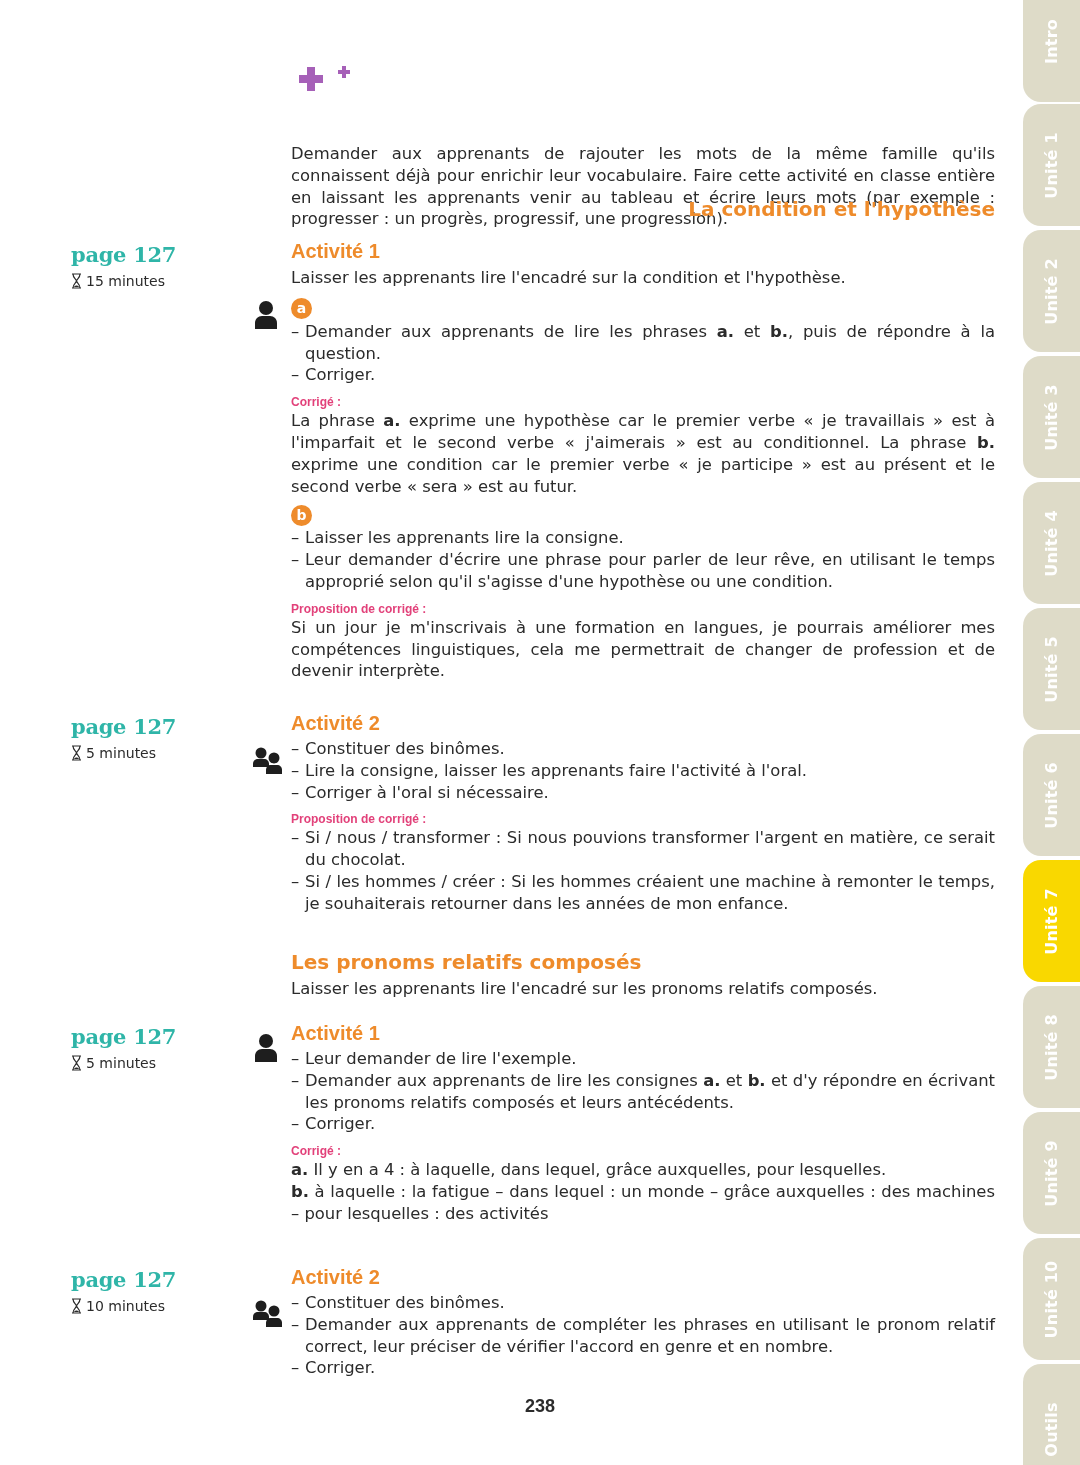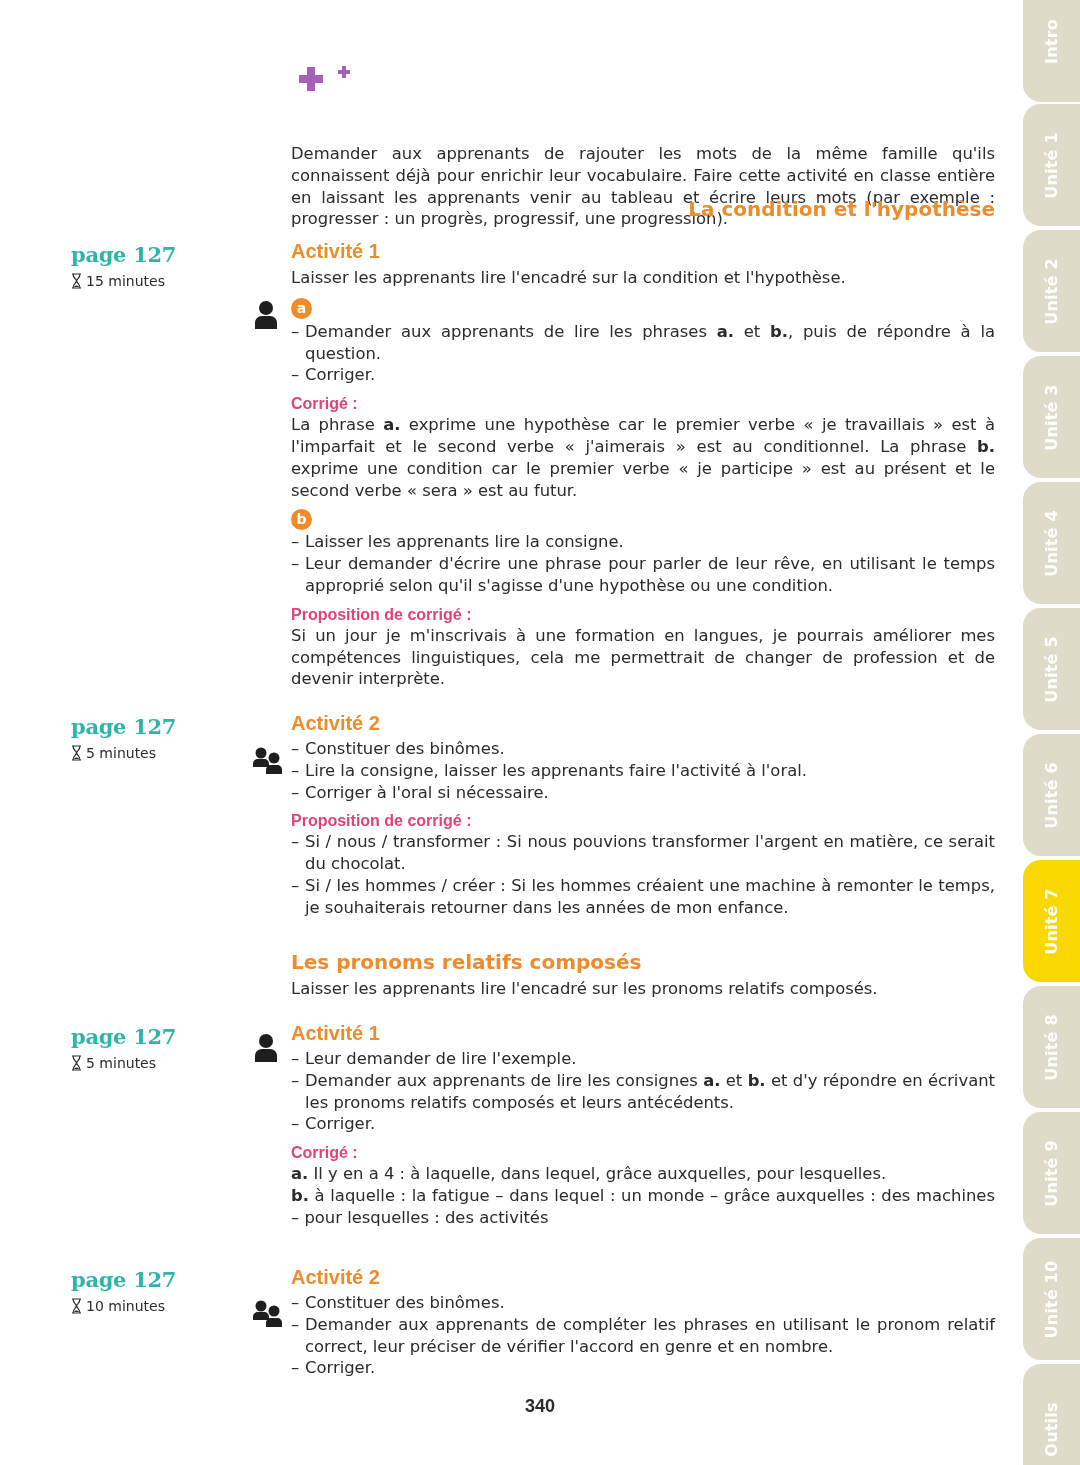--- a/index.html
+++ b/index.html
@@ -29,21 +29,21 @@
     letter-spacing: -0.3px;
   }
   .duration { margin-top: 6px; font-size: 14px; color: #2b2b2b; display: flex; align-items: center; gap: 4px; }
   .hourglass { width: 11px; height: 16px; display: inline-block; }
 
   
   .content { position: absolute; left: 291px; width: 704px; }
   .txt { font-size: 16.4px; line-height: 21.8px; color: #2b2b2b; text-align: justify; }
   .section-title { font-size: 20px; font-weight: bold; color: #ee8b2b; }
   .act-title { font-size: 20px; font-weight: bold; color: #ee8b2b; font-family: "Liberation Sans", sans-serif; }
-  .corr-label { font-size: 16px; font-weight: bold; color: #e2417a; font-family: "Liberation Sans", sans-serif; }
+  .corr-label { font-size: 12px; font-weight: bold; color: #e2417a; font-family: "Liberation Sans", sans-serif; }
   .bullet { display: flex; }
   .bullet .dash { width: 14px; flex: none; }
   .bullet .btext { flex: 1; text-align: justify; }
   b { font-weight: bold; }
 
   .badge {
     width: 21px; height: 21px; border-radius: 50%; background: #ee8b2b;
     color: #fff; font-weight: bold; font-size: 14px; line-height: 20px; text-align: center;
     display: inline-block;
   }
@@ -237,21 +237,21 @@
     <div class="txt bullet">
       <span class="dash">–</span>
       <span class="btext">Demander aux apprenants de compléter les phrases en utilisant le pronom relatif correct, leur préciser de vérifier l'accord en genre et en nombre.</span>
     </div>
     <div class="txt bullet">
       <span class="dash">–</span>
       <span class="btext">Corriger.</span>
     </div>
   </div>
 
-  <div class="page-number">340</div>
+  <div class="page-number">238</div>
 
   <div class="tabs">
     <div class="tab" style="top:-20px;height:122px;">
         <span class="tab-label">Intro</span>
       </div>
     <div class="tab" style="top:104px;">
         <span class="tab-label">Unité 1</span>
       </div>
     <div class="tab" style="top:230px;">
         <span class="tab-label">Unité 2</span>

